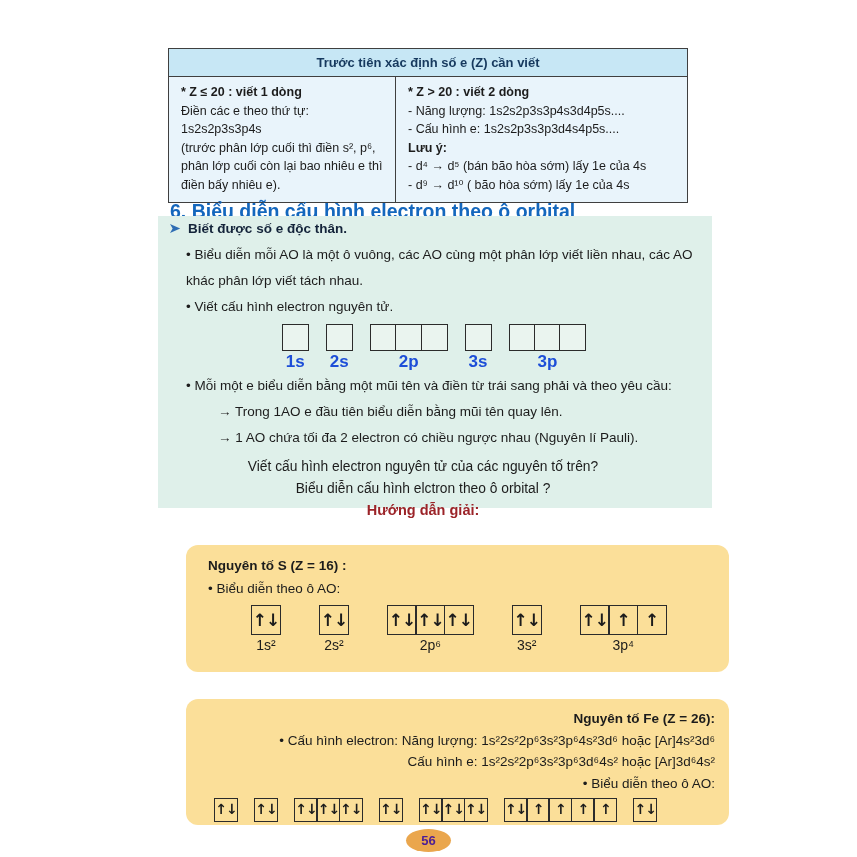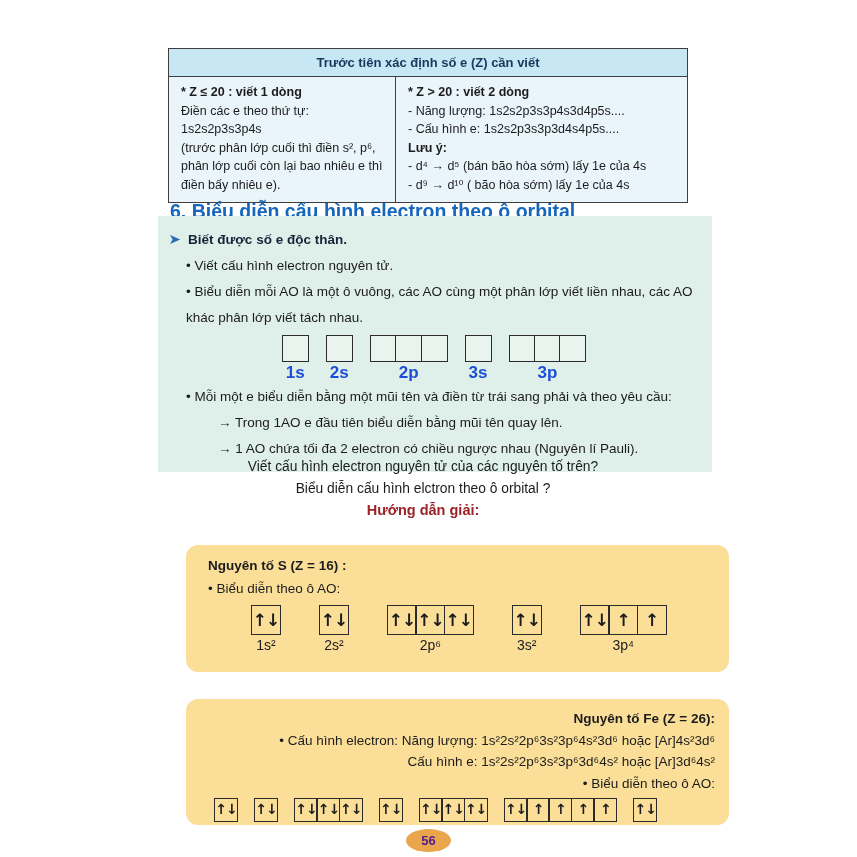--- a/index.html
+++ b/index.html
@@ -11,21 +11,21 @@
   .rule-table{position:absolute;left:168px;top:32px;width:520px;border:1.6px solid #3f3f3f;background:#e9f4fb;box-sizing:border-box;margin-top:16px;}
   .rt-header{background:#c7e7f5;border-bottom:1.6px solid #3f3f3f;text-align:center;font-weight:bold;color:#16395e;font-size:13px;padding:6px 4px;}
   .rt-body{display:flex;align-items:stretch;}
   .rt-cell{box-sizing:border-box;font-size:12.5px;line-height:18.5px;padding:6px 8px 8px 12px;}
   .rt-left{width:227px;border-right:1.6px solid #3f3f3f;display:flex;flex-direction:column;justify-content:center;}
   .rt-right{flex:1;}
   .rt-title{font-weight:bold;}
   
   .section-heading{position:absolute;left:154px;top:184px;margin:16px;font-size:19.5px;font-weight:bold;color:#1467bd;}
   
-  .theory-box{position:absolute;left:158px;top:216px;width:554px;height:256px;background:#dff0ea;box-sizing:border-box;padding:11px 14px 6px 12px;font-size:13.5px;line-height:26px;overflow:hidden;}
+  .theory-box{position:absolute;left:158px;top:216px;width:554px;height:292px;background:#dff0ea;box-sizing:border-box;padding:0 14px 6px 12px;font-size:13.5px;line-height:26px;overflow:hidden;}
   .tb-heading{font-weight:bold;color:#14243a;}
   .arrow-bullet{display:inline-block;margin-right:7px;position:relative;top:1px;}
   .tb-line{padding-left:16px;}
   .tb-arrow{padding-left:48px;}
   
   .ao-diagram{display:flex;align-items:flex-start;}
   .ao-group{display:flex;flex-direction:column;align-items:center;}
   .ao-row{display:flex;}
   .ao-cell{box-sizing:border-box;border:1.6px solid #2b2b2b;display:flex;align-items:center;justify-content:center;font-weight:bold;letter-spacing:-1px;font-family:"DejaVu Sans",sans-serif;}
   .ao-cell + .ao-cell{margin-left:-1.6px;}
@@ -84,22 +84,22 @@
   <h2 class="section-heading">6. Biểu diễn cấu hình electron theo ô orbital</h2>
 
   <div class="theory-box">
     <div class="tb-heading">
       <span class="arrow-bullet">
         <svg width="11" height="11" viewBox="0 0 10 10">
             <path d="M0 0.8 L9.3 5 L0 9.2 L2.4 5 Z" fill="#2e6db4"></path>
           </svg>
       </span><span>Biết được số e độc thân.</span>
     </div>
+    <div class="tb-line">• Biểu diễn mỗi AO là một ô vuông, các AO cùng một phân lớp viết liền nhau, các AO khác phân lớp viết tách nhau.</div>
     <div class="tb-line">• Viết cấu hình electron nguyên tử.</div>
-    <div class="tb-line">• Biểu diễn mỗi AO là một ô vuông, các AO cùng một phân lớp viết liền nhau, các AO khác phân lớp viết tách nhau.</div>
     <div class="ao-diagram tb-diagram">
         <div class="ao-group">
           <div class="ao-row">
             <div class="ao-cell"></div>
           </div>
           <div class="ao-label">1s</div>
         </div>
         <div class="ao-group">
           <div class="ao-row">
             <div class="ao-cell"></div>

